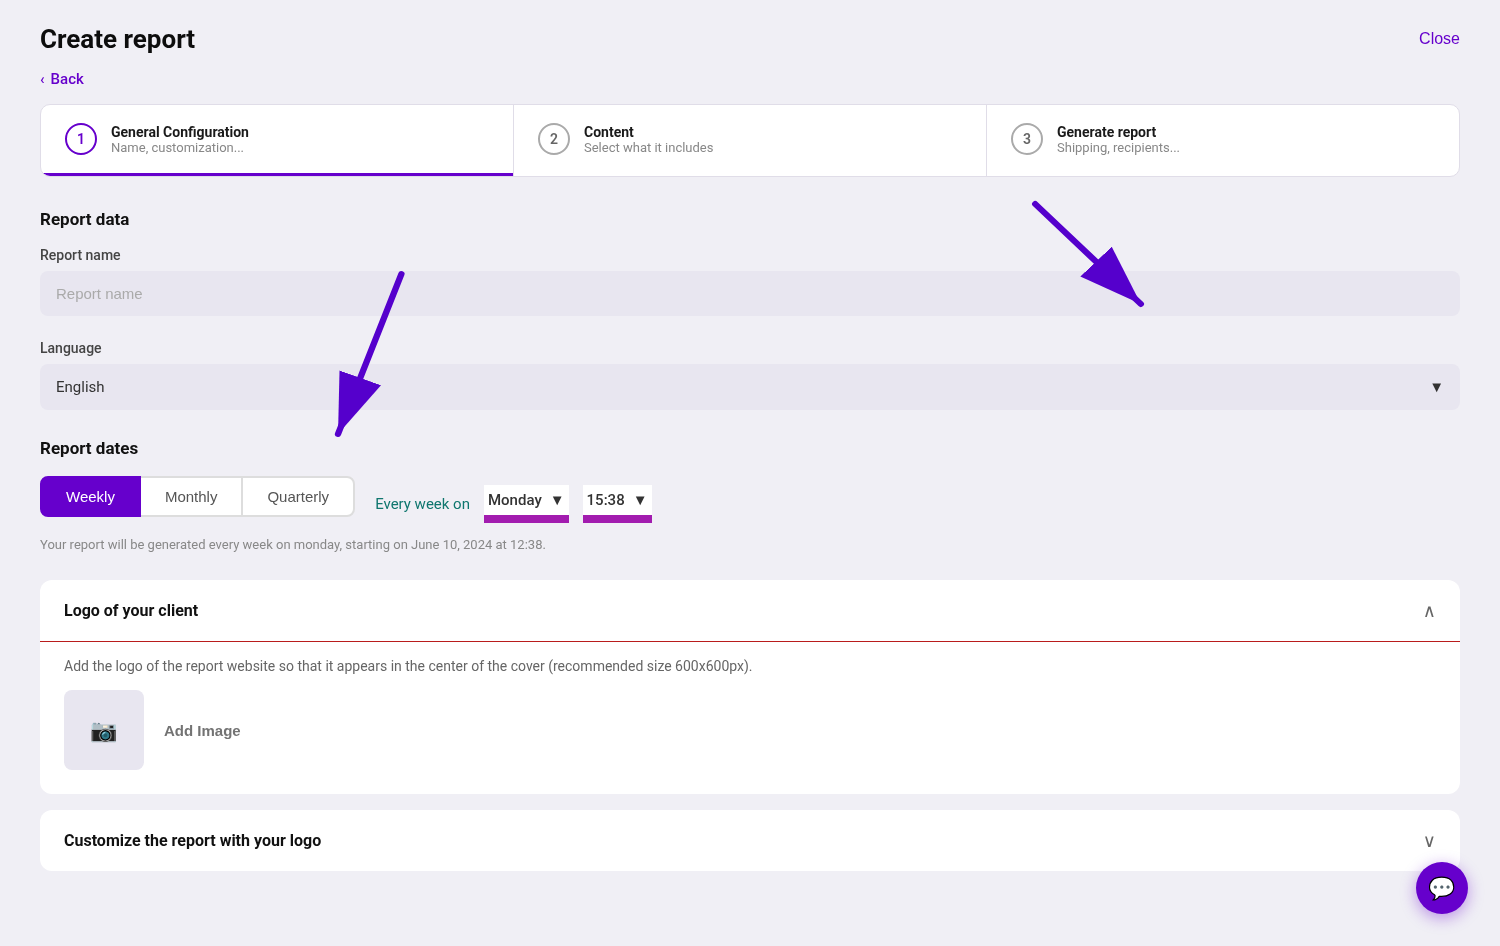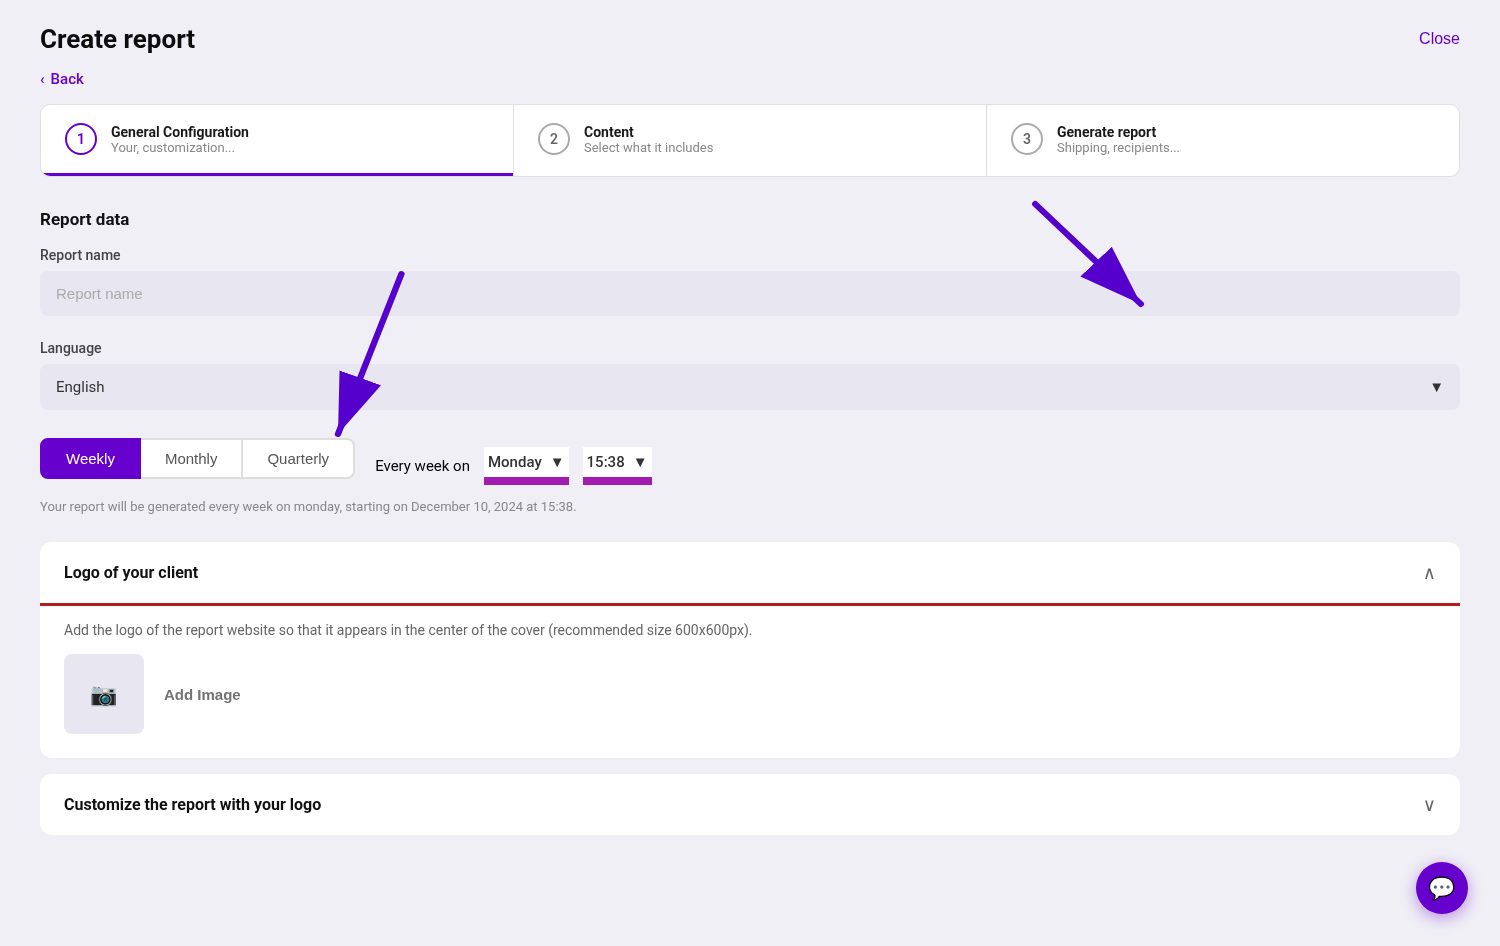--- a/index.html
+++ b/index.html
@@ -172,21 +172,21 @@
     .tab-btn.active {
       background: #6600cc;
       color: #fff;
       border-color: #6600cc;
       z-index: 1;
     }
     .tab-btn:not(.active) { margin-left: -2px; }
     .tab-btn:first-child { margin-left: 0; }
     .frequency-label {
       font-size: 15px;
-      color: #000000;
+      color: #0f766e;
     }
     .day-select, .time-select {
       display: flex;
       align-items: center;
       gap: 8px;
       background: #fff;
       border: none;
       border-bottom: 8px solid #a21caf;
       padding: 6px 4px;
       cursor: pointer;
@@ -222,21 +222,21 @@
       font-size: 16px;
       font-weight: 700;
       color: #111;
     }
     .chevron-icon {
       font-size: 18px;
       color: #666;
     }
     .card-body {
       padding: 0 24px 24px;
-      border-top: 3px solid #b91c1c;
+      border-top: 1px solid #b91c1c;
     }
     .card-description {
       font-size: 14px;
       color: #666;
       margin-bottom: 16px;
       padding-top: 16px;
     }
     .image-upload-area {
       display: flex;
       align-items: center;
@@ -311,21 +311,21 @@
     <span>Back</span>
   </div>
 
   <div class="main-content" style="position:relative;">
 
     <div class="stepper">
       <div class="step active">
         <div class="step-number">1</div>
         <div class="step-text">
           <div class="step-title">General Configuration</div>
-          <div class="step-sub">Your, customization...</div>
+          <div class="step-sub">Name, customization...</div>
         </div>
       </div>
       <div class="step-divider"></div>
       <div class="step">
         <div class="step-number">2</div>
         <div class="step-text">
           <div class="step-title">Content</div>
           <div class="step-sub">Select what it includes</div>
         </div>
       </div>
@@ -348,39 +348,40 @@
       <div class="form-group">
         <label class="form-label">Language</label>
         <div class="language-select">
           <span>English</span>
           <span class="dropdown-arrow">▼</span>
         </div>
       </div>
     </div>
 
     <div class="dates-section">
+      <div class="section-title">Report dates</div>
       <div style="display:flex; gap:20px; flex-wrap:wrap;">
         <div class="tab-group">
           <button class="tab-btn active">Weekly</button>
           <button class="tab-btn">Monthly</button>
           <button class="tab-btn">Quarterly</button>
         </div>
         <div class="freq-row-wrap">
           <span class="frequency-label">Every week on</span>
           <div class="day-select">
             <span>Monday</span>
             <span>▼</span>
           </div>
           <div class="time-select">
             <span>15:38</span>
             <span>▼</span>
           </div>
         </div>
       </div>
-      <div class="hint-text">Your report will be generated every week on monday, starting on December 10, 2024 at 15:38.</div>
+      <div class="hint-text">Your report will be generated every week on monday, starting on June 10, 2024 at 12:38.</div>
     </div>
 
     <div class="card-section">
       <div class="card-header">
         <span class="card-header-title">Logo of your client</span>
         <span class="chevron-icon">∧</span>
       </div>
       <div class="card-body">
         <div class="card-description">Add the logo of the report website so that it appears in the center of the cover (recommended size 600x600px).</div>
         <div class="image-upload-area">

